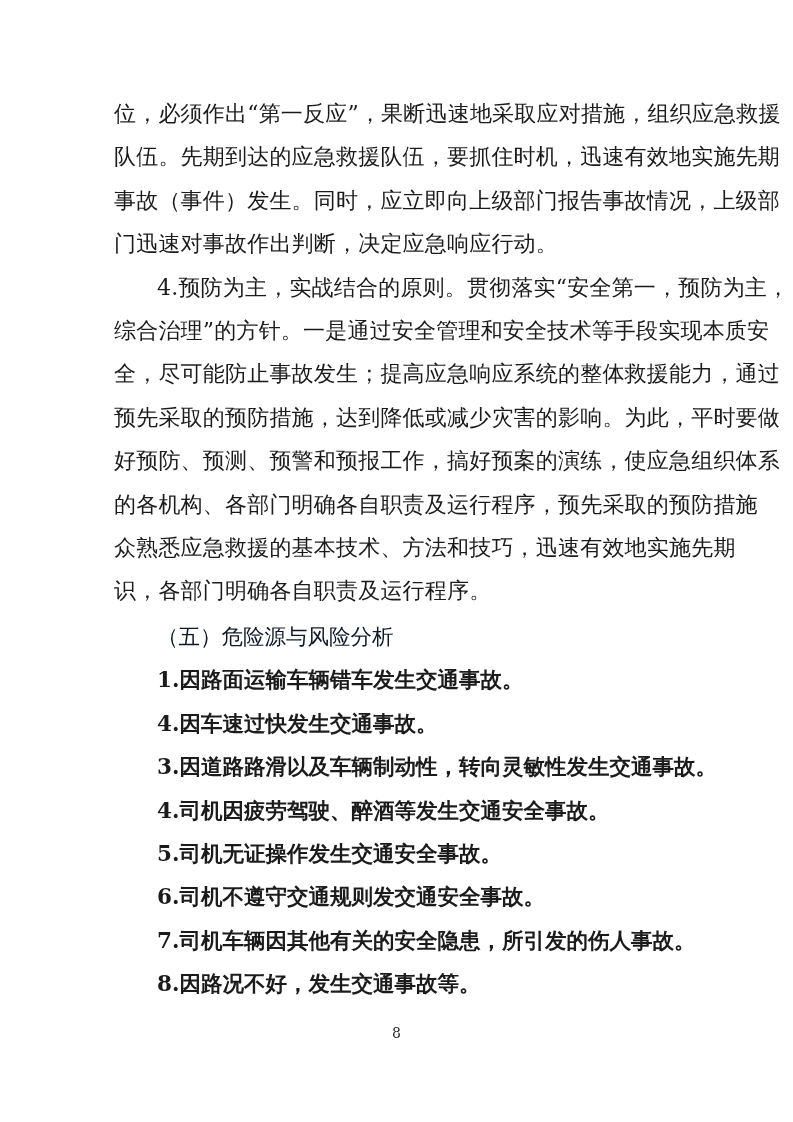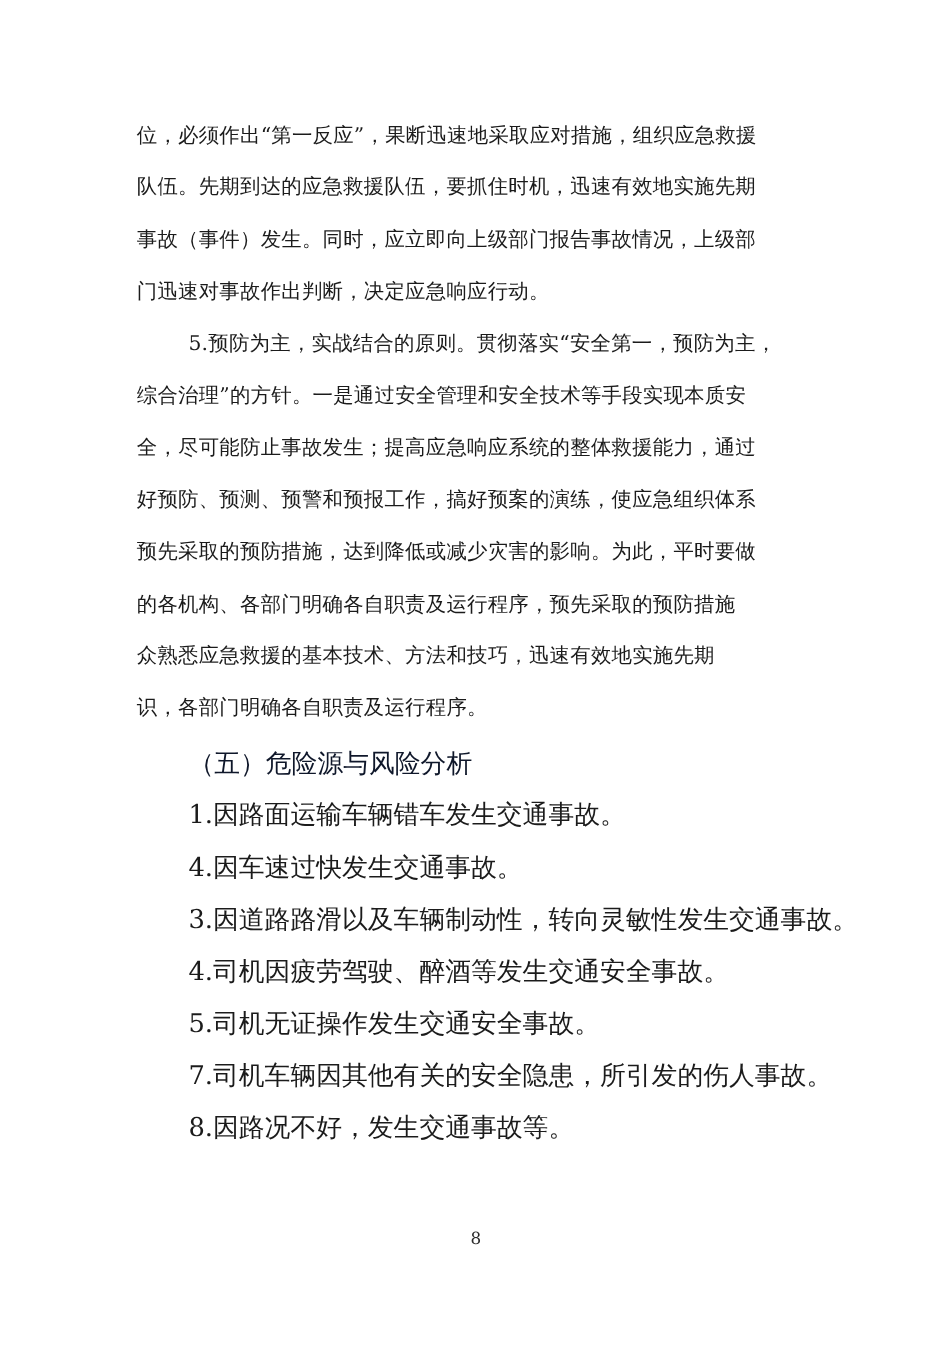--- a/index.html
+++ b/index.html
@@ -35,21 +35,21 @@
   }
 
   
   .para {
     margin: 0;
     padding: 0;
   }
 
   .line {
     display: block;
-    font-size: 17px;
+    font-size: 22px;
     line-height: 43.4px;
     letter-spacing: 0.2px;
     white-space: nowrap;
     color: #1b1b1b;
     font-family: "DejaVu Serif", "Liberation Serif", serif;
   }
 
   .line.last {
     display: block;
   }
@@ -69,20 +69,21 @@
   }
 
   
   .list-line {
     display: block;
     font-size: 21.5px;
     line-height: 43.4px;
     padding-left: 43px;
     white-space: nowrap;
     color: #1b1b1b;
+    font-weight: bold;
   }
 
   .gap-before-heading {
     margin-top: 2px;
   }
 
   .page-number {
     position: absolute;
     left: 0;
     top: 1024px;
@@ -102,40 +103,41 @@
   <div class="text-block">
 
     <div class="para">
       <span class="line">位，必须作出“第一反应”，果断迅速地采取应对措施，组织应急救援</span>
       <span class="line">队伍。先期到达的应急救援队伍，要抓住时机，迅速有效地实施先期</span>
       <span class="line">事故（事件）发生。同时，应立即向上级部门报告事故情况，上级部</span>
       <span class="line last">门迅速对事故作出判断，决定应急响应行动。</span>
     </div>
 
     <div class="para">
-      <span class="line indent2">5.预防为主，实战结合的原则。贯彻落实“安全第一，预防为主，</span>
+      <span class="line indent2">4.预防为主，实战结合的原则。贯彻落实“安全第一，预防为主，</span>
       <span class="line">综合治理”的方针。一是通过安全管理和安全技术等手段实现本质安</span>
       <span class="line">全，尽可能防止事故发生；提高应急响应系统的整体救援能力，通过</span>
+      <span class="line">预先采取的预防措施，达到降低或减少灾害的影响。为此，平时要做</span>
       <span class="line">好预防、预测、预警和预报工作，搞好预案的演练，使应急组织体系</span>
-      <span class="line">预先采取的预防措施，达到降低或减少灾害的影响。为此，平时要做</span>
       <span class="line">的各机构、各部门明确各自职责及运行程序，预先采取的预防措施</span>
       <span class="line">众熟悉应急救援的基本技术、方法和技巧，迅速有效地实施先期</span>
       <span class="line last">识，各部门明确各自职责及运行程序。</span>
     </div>
 
     <div class="gap-before-heading">
       <span class="heading-line">（五）危险源与风险分析</span>
     </div>
 
     <div>
       <span class="list-line">1.因路面运输车辆错车发生交通事故。</span>
       <span class="list-line">4.因车速过快发生交通事故。</span>
       <span class="list-line">3.因道路路滑以及车辆制动性，转向灵敏性发生交通事故。</span>
       <span class="list-line">4.司机因疲劳驾驶、醉酒等发生交通安全事故。</span>
       <span class="list-line">5.司机无证操作发生交通安全事故。</span>
+      <span class="list-line">6.司机不遵守交通规则发交通安全事故。</span>
       <span class="list-line">7.司机车辆因其他有关的安全隐患，所引发的伤人事故。</span>
       <span class="list-line">8.因路况不好，发生交通事故等。</span>
     </div>
 
   </div>
 
   <div class="page-number">8</div>
 
 </div>
 

